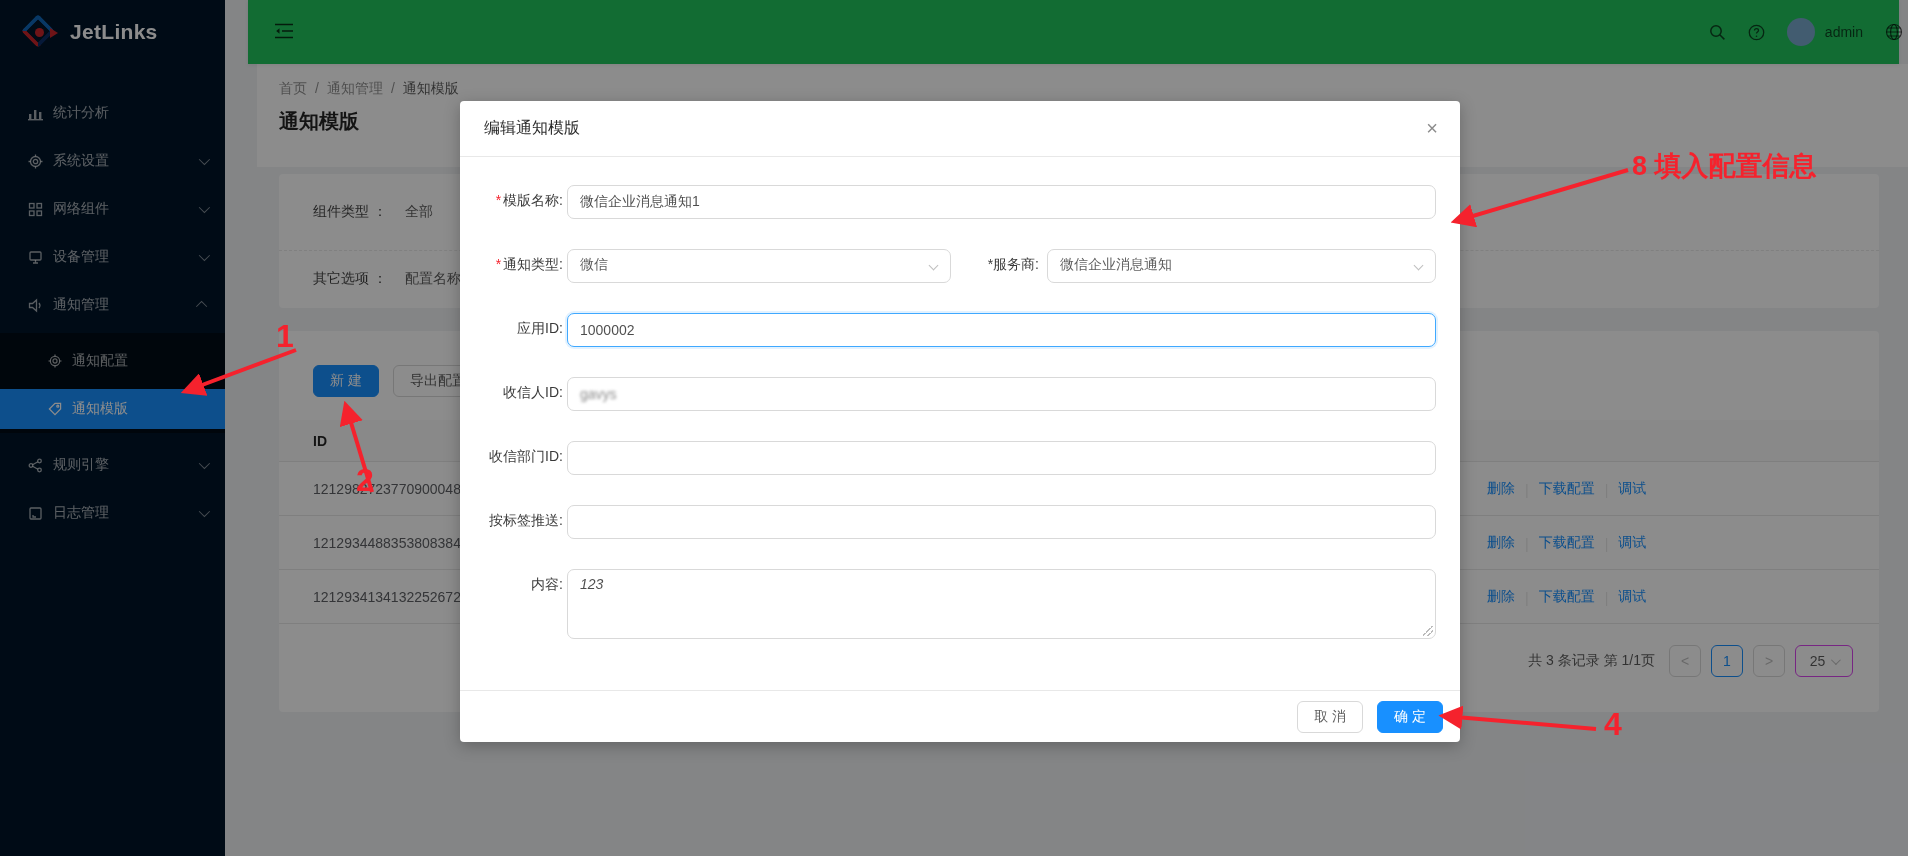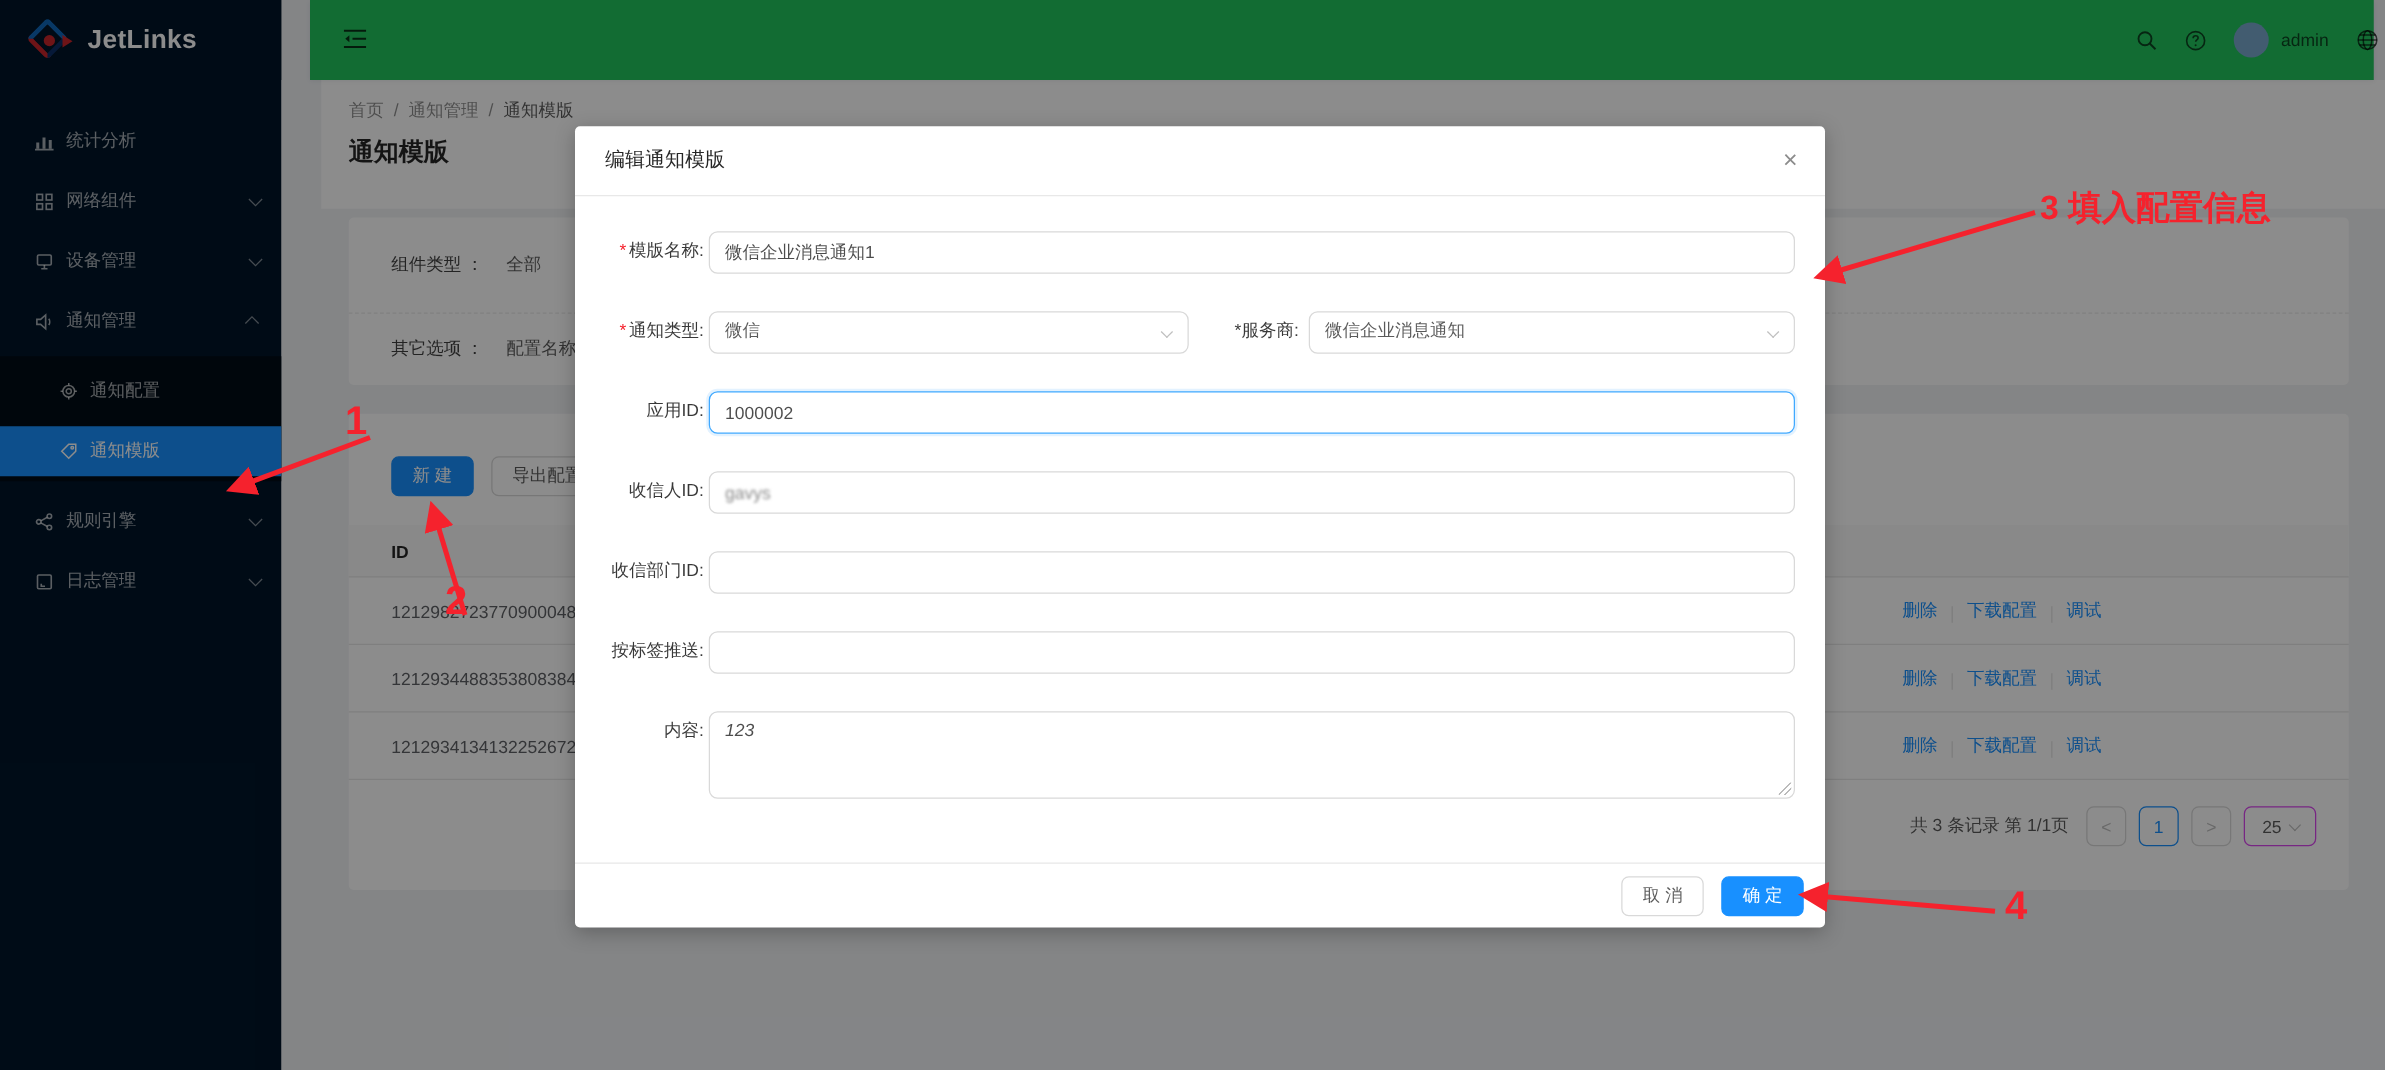--- a/index.html
+++ b/index.html
@@ -49,21 +49,21 @@
   .filter-label { width:92px; color:rgba(0,0,0,.75); }
   .filter-value { color:rgba(0,0,0,.65); }
 
   .card2 { left:279px; top:331px; width:1600px; height:381px; }
   .toolbar { padding:34px 0 0 34px; display:flex; gap:14px; }
   .btn { height:32px; padding:6px 16px; border-radius:6px; border:1px solid #d9d9d9; background:#fff; color:rgba(0,0,0,.65); font-size:14px; cursor:pointer; display:inline-flex; align-items:center; }
   .btn.primary { background:#1890ff; border-color:#1890ff; color:#fff; }
   .tbl { margin-top:23px; }
   .tbl-head { height:42px; background:#fafafa; border-bottom:1px solid #e8e8e8; display:flex; align-items:center; padding-left:34px; color:rgba(0,0,0,.85); font-weight:700; }
   .tbl-row { position:relative; height:54px; display:flex; align-items:center; padding-left:34px; border-bottom:1px solid #e8e8e8; color:#606266; }
-  .row-actions { position:absolute; left:1243px; display:flex; align-items:flex-end; }
+  .row-actions { position:absolute; left:1208px; display:flex; align-items:flex-end; }
   .row-actions a { color:#1890ff; text-decoration:none; cursor:pointer; }
   .row-actions .a-sep { color:#e8e8e8; margin:0 10px; }
   .pager { position:absolute; right:26px; top:314px; display:flex; align-items:center; gap:10px; }
   .pager-total { color:rgba(0,0,0,.65); margin-right:4px; }
   .pg-btn { min-width:32px; height:32px; border:1px solid #d9d9d9; border-radius:6px; background:#fff; color:#bfbfbf; display:flex; align-items:center; justify-content:center; cursor:pointer; }
   .pg-btn.page-active { border-color:#1890ff; color:#1890ff; }
   .pg-size { width:58px; height:32px; border:1px solid #d946ef; border-radius:6px; background:#fff; color:rgba(0,0,0,.65); display:flex; align-items:center; justify-content:center; gap:6px; cursor:pointer; }
   .pg-size .chev2 { width:7px; height:7px; border-right:1.4px solid #bfbfbf; border-bottom:1.4px solid #bfbfbf; transform:rotate(45deg) translateY(-2px); }
 
   
@@ -115,20 +115,29 @@
         <svg width="15" height="15" viewBox="0 0 15 15" fill="currentColor">
             <rect x="1" y="8" width="2.4" height="5"></rect>
             <rect x="6" y="4" width="2.4" height="9"></rect>
             <rect x="11" y="6" width="2.4" height="7"></rect>
             <rect x="0" y="13" width="15" height="1.4"></rect>
           </svg>
         <span class="mi-label">统计分析</span>
       </li>
       <li class="menu-item">
         <svg width="15" height="15" viewBox="0 0 15 15" fill="none" stroke="currentColor" stroke-width="1.3">
+            <circle cx="7.5" cy="7.5" r="2.2"></circle>
+            <circle cx="7.5" cy="7.5" r="5"></circle>
+            <path d="M7.5 0.5v2M7.5 12.5v2M0.5 7.5h2M12.5 7.5h2"></path>
+          </svg>
+        <span class="mi-label">系统设置</span>
+        <span class="chev down"></span>
+      </li>
+      <li class="menu-item">
+        <svg width="15" height="15" viewBox="0 0 15 15" fill="none" stroke="currentColor" stroke-width="1.3">
             <rect x="1.5" y="1.5" width="4.5" height="4.5"></rect>
             <rect x="9" y="1.5" width="4.5" height="4.5"></rect>
             <rect x="1.5" y="9" width="4.5" height="4.5"></rect>
             <rect x="9" y="9" width="4.5" height="4.5"></rect>
           </svg>
         <span class="mi-label">网络组件</span>
         <span class="chev down"></span>
       </li>
       <li class="menu-item">
         <svg width="15" height="15" viewBox="0 0 15 15" fill="none" stroke="currentColor" stroke-width="1.3">
@@ -348,17 +357,17 @@
           <path d="M0,0 L6,3 L0,6 z" fill="#f5222d"></path>
         </marker>
       </defs>
       <path d="M296,350 L186,391" stroke="#f5222d" stroke-width="4" fill="none" marker-end="url(#ah)"></path>
       <path d="M372,492 L346,406" stroke="#f5222d" stroke-width="4" fill="none" marker-end="url(#ah)"></path>
       <path d="M1628,170 L1456,221" stroke="#f5222d" stroke-width="4" fill="none" marker-end="url(#ah)"></path>
       <path d="M1596,729 L1444,716" stroke="#f5222d" stroke-width="4" fill="none" marker-end="url(#ah)"></path>
     </svg>
     <span class="anno-num" style="left:276px; top:318px;">1</span>
     <span class="anno-num" style="left:356px; top:462px;">2</span>
-    <span class="anno-text3">3 填入配置信息</span>
+    <span class="anno-text3">8 填入配置信息</span>
     <span class="anno-num" style="left:1604px; top:706px;">4</span>
   </div>
 
 </div>
 
 </body></html>

